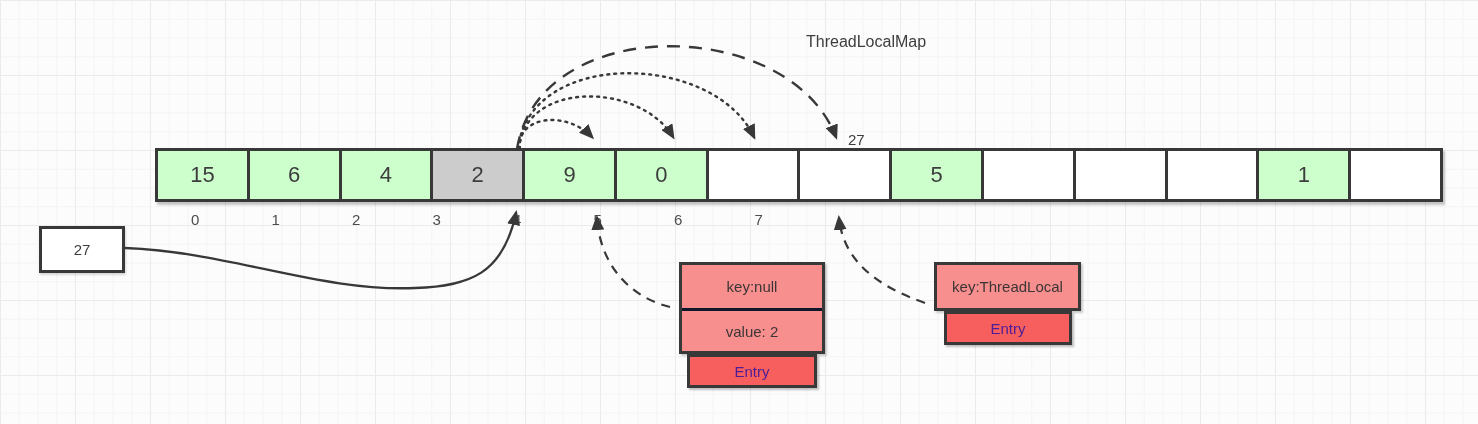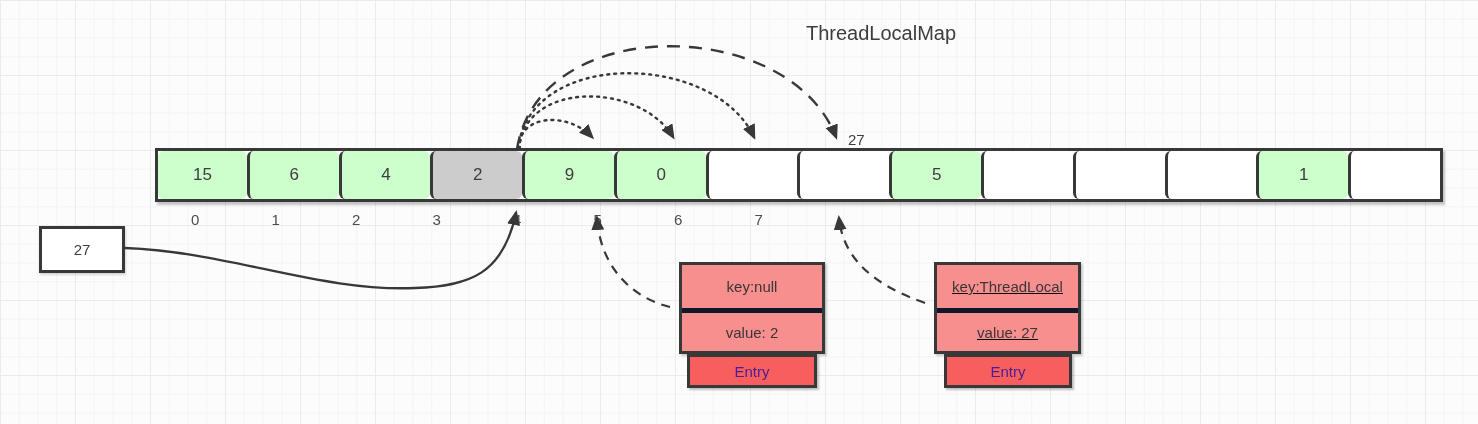--- a/index.html
+++ b/index.html
@@ -10,39 +10,38 @@
     font-family:"Liberation Sans", sans-serif;
     background-color:#fcfcfc;
     background-image:
       linear-gradient(to right, #ebebeb 1px, transparent 1px),
       linear-gradient(to bottom, #ebebeb 1px, transparent 1px),
       linear-gradient(to right, #f4f4f4 1px, transparent 1px),
       linear-gradient(to bottom, #f4f4f4 1px, transparent 1px);
     background-size:75px 75px, 75px 75px, 18.75px 18.75px, 18.75px 18.75px;
   }
   .title{
-    position:absolute;left:806px;top:22px;
-    font-size:20px;color:#3d3d3d;white-space:nowrap;
+    position:absolute;left:806px;top:33px;
+    font-size:16px;color:#3d3d3d;white-space:nowrap;
   }
   svg.connectors{position:absolute;left:0;top:0;z-index:2;}
 
   .array{
     position:absolute;left:155px;top:148px;width:1288px;height:54px;
     display:flex;box-sizing:border-box;
     border:3px solid #383838;
     box-shadow:2px 3px 2px rgba(0,0,0,0.22);
     z-index:1;
   }
   .cell{
     flex:1 1 0;box-sizing:border-box;
     border-left:3px solid #383838;
     display:flex;align-items:center;justify-content:center;
-    font-size:17px;color:#3d3d3d;
+    font-size:22px;color:#3d3d3d;
     background:#ffffff;
-    border-radius:6px;
   }
   .cell:first-child{border-left:none;}
   .cell.occupied{background:var(--c-occupied,#ccffcc);}
   .cell.stale{background:var(--c-stale,#cccccc);}
   .cell.empty{background:var(--c-empty,#ffffff);}
 
   .index-row{position:absolute;left:155px;top:211px;height:20px;z-index:1;}
   .index-label{
     position:absolute;top:0;width:80.5px;text-align:center;
     font-size:15px;color:#4d4d4d;
@@ -66,33 +65,33 @@
   .entry-main{
     box-sizing:border-box;border:3px solid #383838;
     background:var(--c-entry-light,#f78f8f);
     box-shadow:2px 2px 2px rgba(0,0,0,0.2);
   }
   .entry-row{
     box-sizing:border-box;height:43px;
     display:flex;align-items:center;justify-content:center;
     font-size:15px;color:#3d3535;
   }
-  .entry-row.value{border-top:5px solid #0f172a;}
+  .entry-row.value{border-top:3px solid #0f172a;}
   .entry-tab{
     box-sizing:border-box;border:3px solid #383838;height:34px;
     background:var(--c-entry-dark,#f75f5f);
     display:flex;align-items:center;justify-content:center;
     font-size:15px;color:#4c1d95;
     box-shadow:2px 2px 2px rgba(0,0,0,0.25);
   }
   .entry-left{left:670px;top:262px;}
   .entry-left .entry-main{width:146px;}
   .entry-left .entry-tab{width:130px;margin-left:8px;}
   .entry-right{left:925px;top:262px;}
-  .entry-right .entry-main{width:147px;text-decoration:underline;}
+  .entry-right .entry-main{width:147px;}
   .entry-right .entry-tab{width:128px;margin-left:10px;}
 </style>
 </head>
 <body>
 
 <div class="canvas" style="--c-occupied: #ccffcc; --c-stale: #cccccc; --c-empty: #ffffff; --c-entry-light: #f78f8f; --c-entry-dark: #f75f5f;">
 
   <svg class="connectors" width="1478" height="424" viewBox="0 0 1478 424">
     <defs>
       <marker id="arrow" markerUnits="userSpaceOnUse" markerWidth="15" markerHeight="13" refX="12" refY="6.5" orient="auto">
@@ -150,18 +149,17 @@
     <div class="entry-main">
       <div class="entry-row key">key:null</div>
       <div class="entry-row value">value: 2</div>
     </div>
     <div class="entry-tab">Entry</div>
   </div>
 
   <div class="entry-group entry-right">
     <div class="entry-main">
       <div class="entry-row key">key:ThreadLocal</div>
-      <div class="entry-row value">value: 27</div>
     </div>
     <div class="entry-tab">Entry</div>
   </div>
 
 </div>
 
 </body></html>

